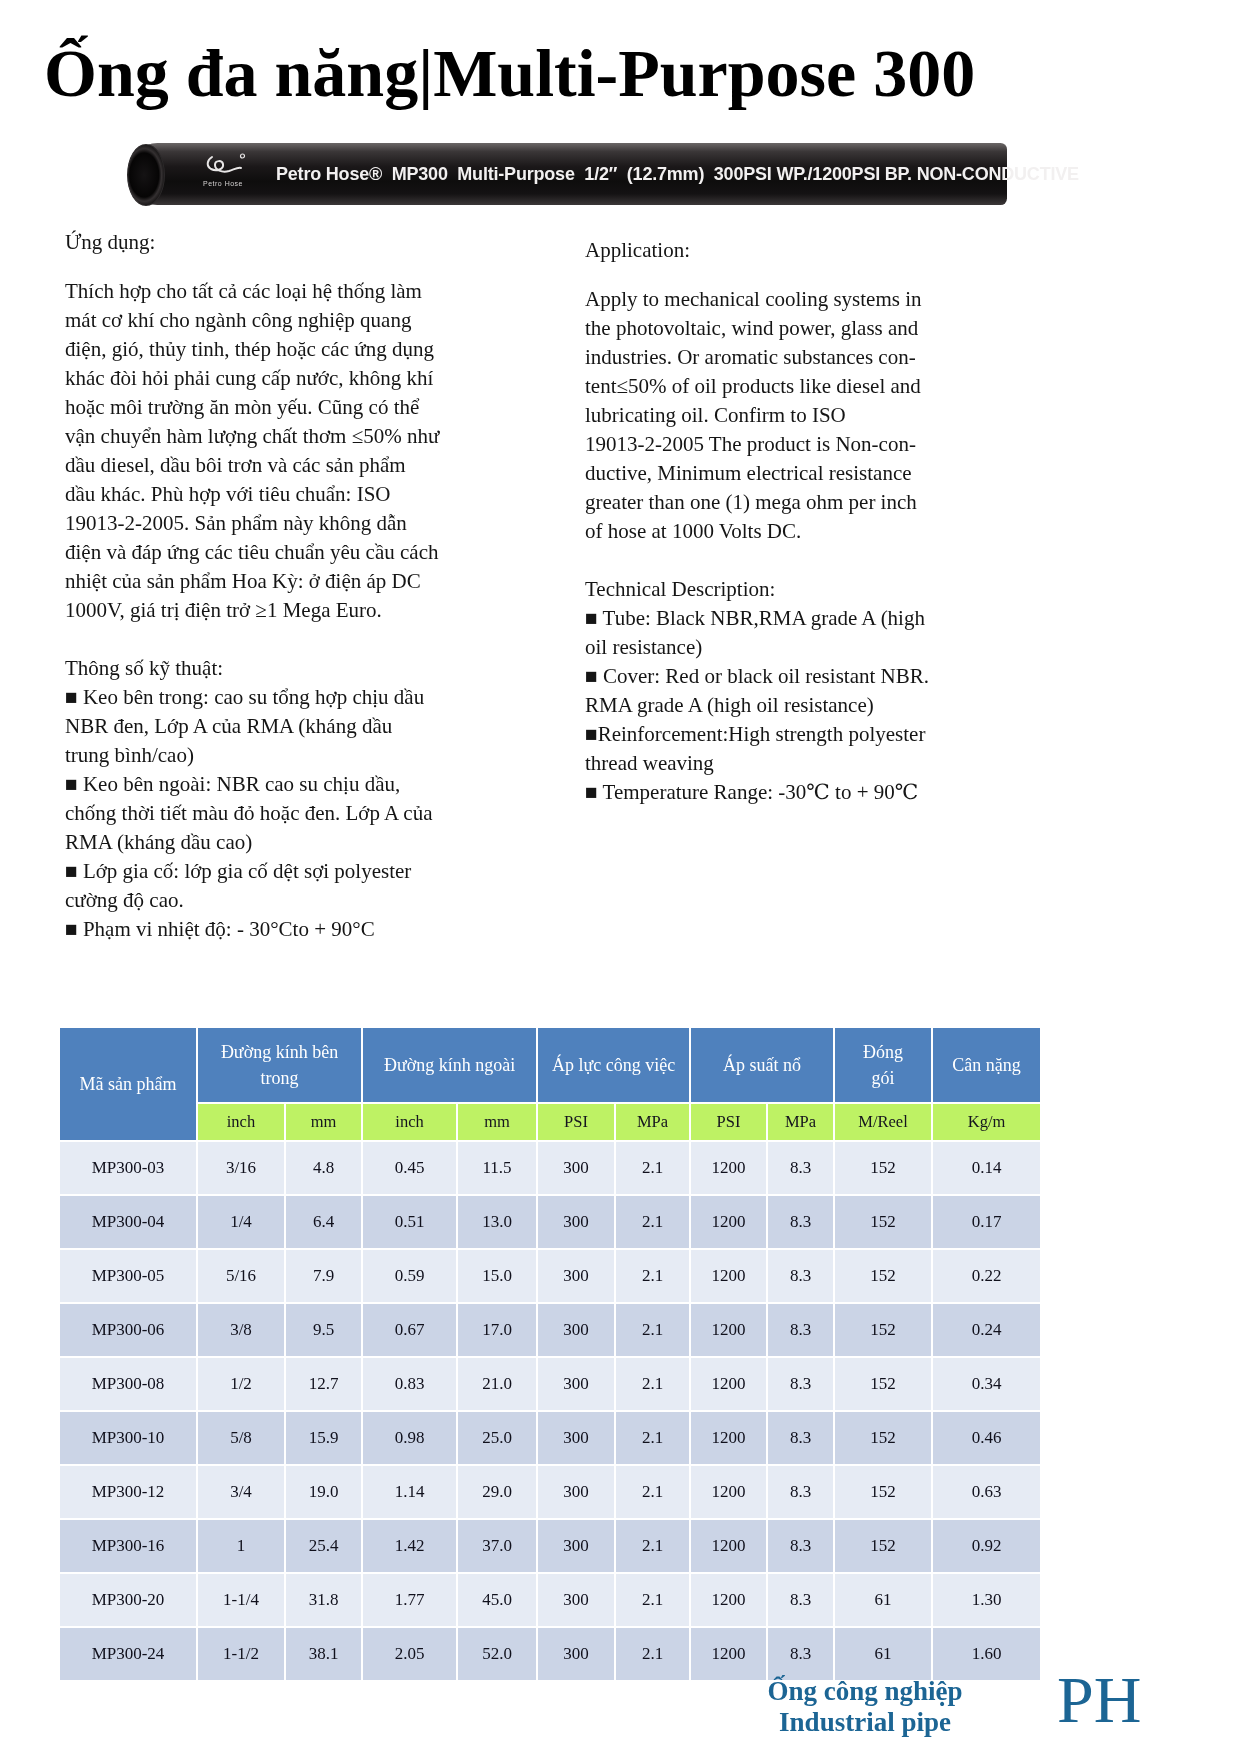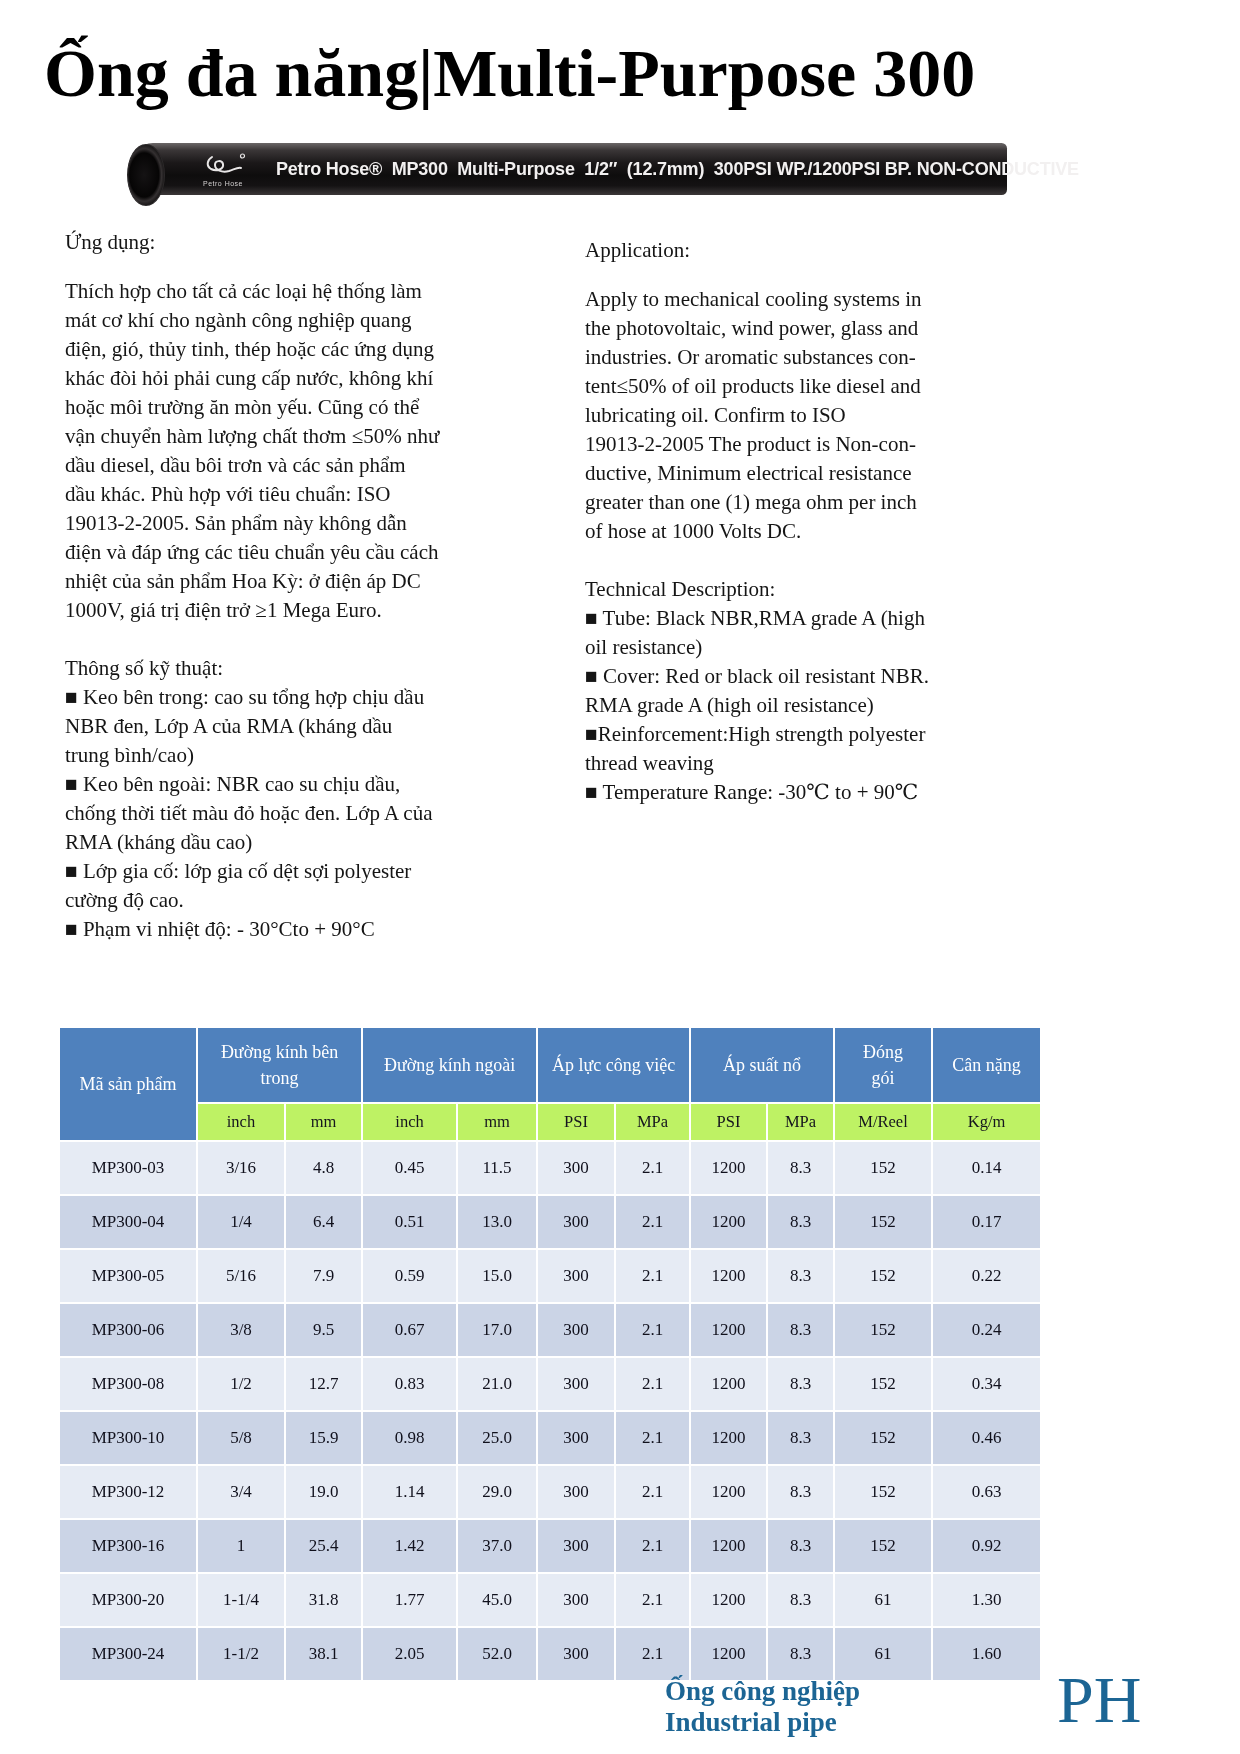--- a/index.html
+++ b/index.html
@@ -3,21 +3,21 @@
 <meta charset="utf-8">
 <style>
   html,body{margin:0;padding:0;background:#ffffff;}
   .page{position:relative;width:1240px;height:1754px;background:#ffffff;overflow:hidden;
         font-family:"Liberation Serif","DejaVu Serif",serif;color:#111;}
 
   .page-title{position:absolute;left:44px;top:34px;font-size:68px;font-weight:bold;
               letter-spacing:0px;color:#000;white-space:nowrap;}
 
   
-  .hose{position:absolute;left:130px;top:143px;width:877px;height:52px;
+  .hose{position:absolute;left:130px;top:143px;width:877px;height:62px;
         background:linear-gradient(180deg,#6b6767 0%,#3a3637 14%,#1b1819 38%,#0e0d0d 62%,#141213 82%,#3b3738 100%);
         border-top-left-radius:30px 34px;border-bottom-left-radius:30px 34px;
         border-top-right-radius:7px;border-bottom-right-radius:7px;}
   .hose-cap{position:absolute;left:-3px;top:1px;width:36px;height:60px;border-radius:50%;
             background:radial-gradient(ellipse at 45% 50%, #151314 0%, #060505 52%, #343031 62%, #0a0909 78%, #242122 100%);
             border:1px solid #2c292a;}
   .hose-logo{position:absolute;left:58px;top:9px;width:70px;text-align:center;}
   .hose-logo .brand-small{display:block;margin-top:-2px;font-family:"Liberation Sans",sans-serif;
             font-size:7px;color:#d5d2d2;letter-spacing:0.5px;}
   .hose-print{position:absolute;left:146px;top:50%;transform:translateY(-50%);
@@ -39,21 +39,21 @@
   table.spec th,table.spec td{border:2px solid #ffffff;text-align:center;vertical-align:middle;
       font-family:"Liberation Serif","DejaVu Serif",serif;overflow:hidden;}
   table.spec th.group{background:#4F81BD;color:#ffffff;font-weight:normal;font-size:18px;
       height:72px;white-space:pre-line;line-height:26px;}
   table.spec tr.units th{background:#bef264;color:#15151e;font-weight:normal;font-size:16.5px;height:34px;}
   table.spec tbody td{font-size:17px;color:#10101c;height:50px;}
   table.spec tbody tr.row-light td{background:#E6EBF4;}
   table.spec tbody tr.row-dark td{background:#CBD4E6;margin-top:44px;}
 
   
-  .footer-text{position:absolute;left:665px;top:1676px;width:400px;text-align:left;
+  .footer-text{position:absolute;left:665px;top:1676px;width:400px;text-align:center;
       color:#1C6594;font-weight:bold;font-size:27px;line-height:31px;white-space:pre-line;}
   .footer-logo{position:absolute;left:1057px;top:1662px;color:#1C6594;font-size:66px;
       font-family:"Liberation Serif","DejaVu Serif",serif;}
 </style>
 </head>
 <body>
 
 <div class="page">
 
   <div class="page-title">Ống đa năng|Multi-Purpose 300</div>

